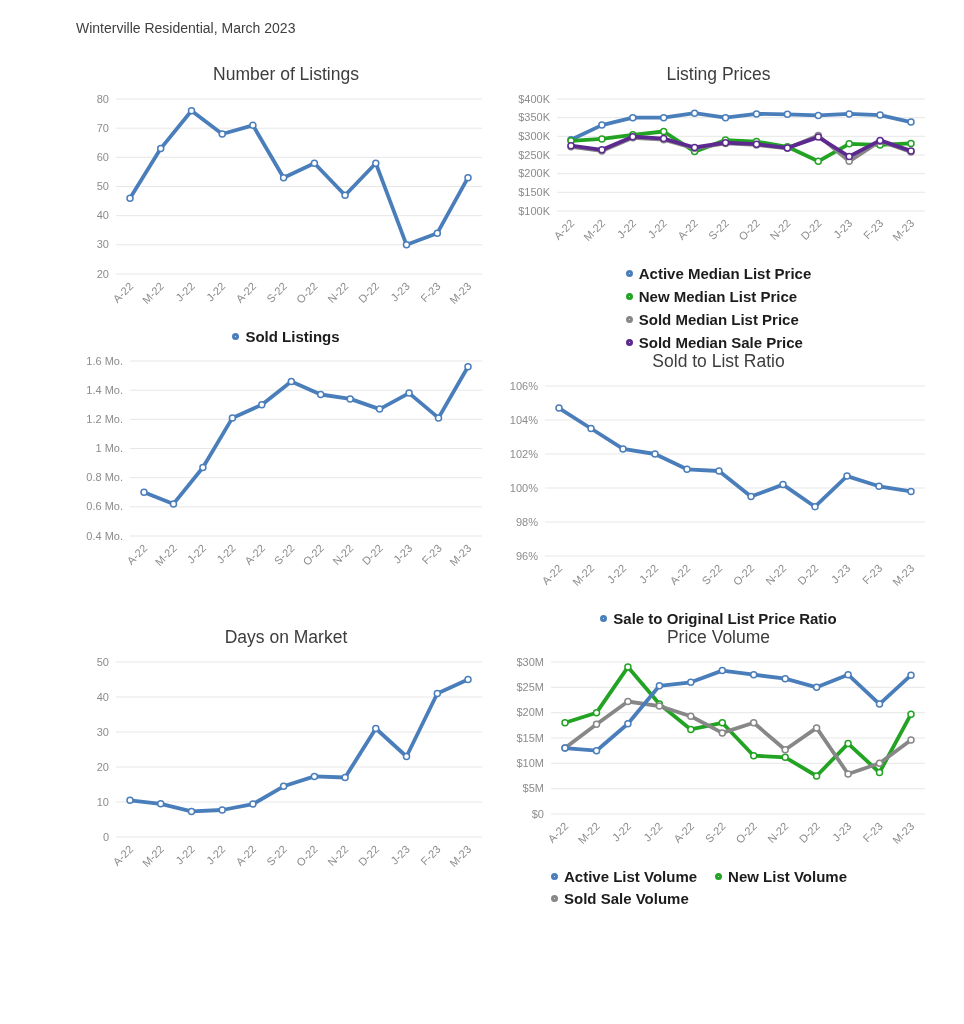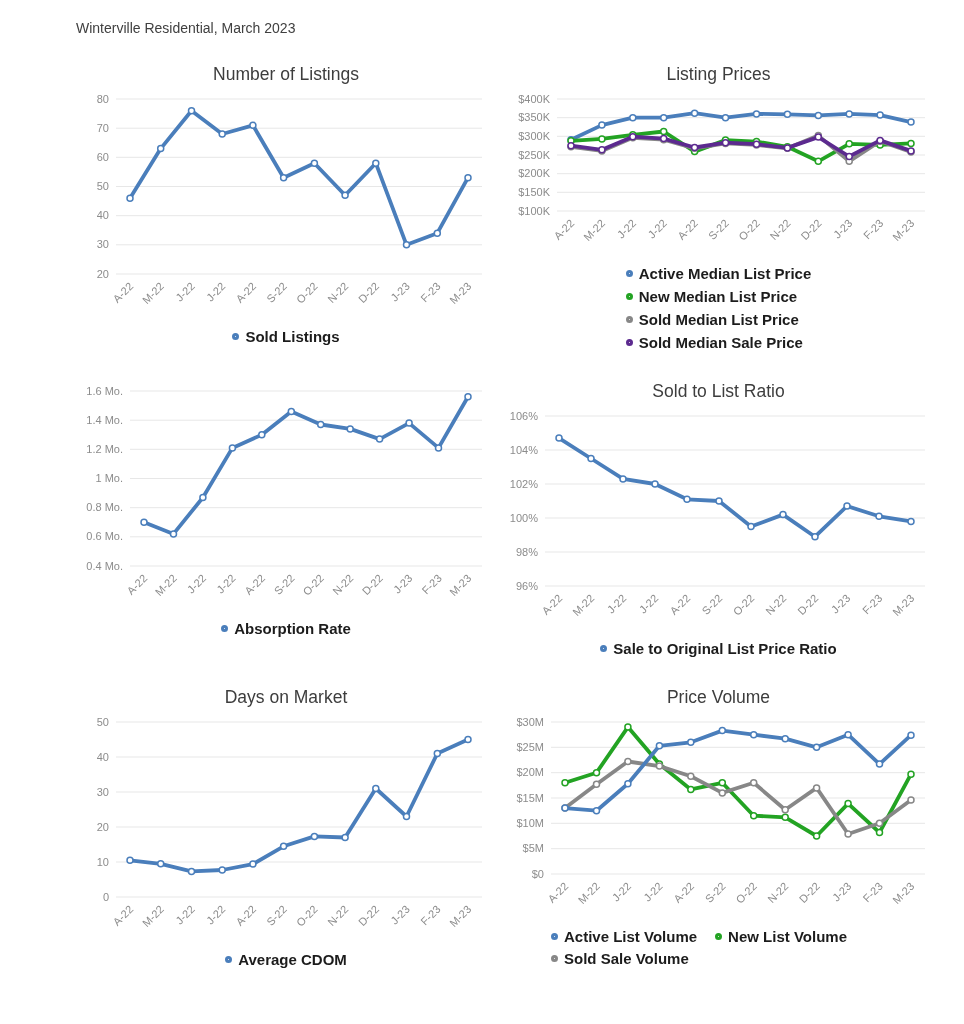--- a/index.html
+++ b/index.html
@@ -14,21 +14,20 @@
   .report-header h1 {
     margin: 0; font-size: 27px; font-weight: 700; color: #373737;
     letter-spacing: -0.3px; line-height: 1.05;
   }
   .report-header .subtitle {
     margin: 2px 0 12px 1px; font-size: 14px; color: #404040;
   }
   .grid {
     display: grid;
     grid-template-columns: 422px 443px;
-    row-gap: 30px;
     margin-top: 28px;
     align-items: start;
   }
   .chart { text-align: center; }
   .chart-title {
     margin: 0 0 4px 0;
     font-size: 17.5px; font-weight: 400; color: #3d3d3d;
   }
   svg { display: block; margin: 0 auto; }
   svg .tick { font-size: 11px; fill: #8c8c8c; font-family: "Liberation Sans", sans-serif; }
@@ -245,26 +244,20 @@
           <circle cx="156.4" cy="66.9" r="3" fill="#ffffff" stroke="#4a7ebb" stroke-width="1.5"></circle>
           <circle cx="185.8" cy="53.8" r="3" fill="#ffffff" stroke="#4a7ebb" stroke-width="1.5"></circle>
           <circle cx="215.3" cy="30.4" r="3" fill="#ffffff" stroke="#4a7ebb" stroke-width="1.5"></circle>
           <circle cx="244.7" cy="43.5" r="3" fill="#ffffff" stroke="#4a7ebb" stroke-width="1.5"></circle>
           <circle cx="274.2" cy="47.9" r="3" fill="#ffffff" stroke="#4a7ebb" stroke-width="1.5"></circle>
           <circle cx="303.6" cy="58.1" r="3" fill="#ffffff" stroke="#4a7ebb" stroke-width="1.5"></circle>
           <circle cx="333.1" cy="42.1" r="3" fill="#ffffff" stroke="#4a7ebb" stroke-width="1.5"></circle>
           <circle cx="362.5" cy="66.9" r="3" fill="#ffffff" stroke="#4a7ebb" stroke-width="1.5"></circle>
           <circle cx="392.0" cy="15.8" r="3" fill="#ffffff" stroke="#4a7ebb" stroke-width="1.5"></circle>
         </svg>
-      <div class="legend row">
-          <span class="legend-item">
-            <span class="ring" style="border-color: rgb(74, 126, 187);"></span>
-            <span class="legend-label">Absorption Rate</span>
-          </span>
-        </div>
     </section>
 
     <section class="chart">
       <h2 class="chart-title">Sold to List Ratio</h2>
       <svg viewBox="0 0 440 232" width="440" height="232">
           <line x1="46" y1="10.0" x2="426" y2="10.0" stroke="#e7e7e7" stroke-width="1"></line>
           <line x1="46" y1="44.0" x2="426" y2="44.0" stroke="#e7e7e7" stroke-width="1"></line>
           <line x1="46" y1="78.0" x2="426" y2="78.0" stroke="#e7e7e7" stroke-width="1"></line>
           <line x1="46" y1="112.0" x2="426" y2="112.0" stroke="#e7e7e7" stroke-width="1"></line>
           <line x1="46" y1="146.0" x2="426" y2="146.0" stroke="#e7e7e7" stroke-width="1"></line>
@@ -343,26 +336,20 @@
           <circle cx="146.2" cy="158.0" r="3" fill="#ffffff" stroke="#4a7ebb" stroke-width="1.5"></circle>
           <circle cx="176.9" cy="152.1" r="3" fill="#ffffff" stroke="#4a7ebb" stroke-width="1.5"></circle>
           <circle cx="207.6" cy="134.3" r="3" fill="#ffffff" stroke="#4a7ebb" stroke-width="1.5"></circle>
           <circle cx="238.4" cy="124.4" r="3" fill="#ffffff" stroke="#4a7ebb" stroke-width="1.5"></circle>
           <circle cx="269.1" cy="125.5" r="3" fill="#ffffff" stroke="#4a7ebb" stroke-width="1.5"></circle>
           <circle cx="299.8" cy="76.5" r="3" fill="#ffffff" stroke="#4a7ebb" stroke-width="1.5"></circle>
           <circle cx="330.5" cy="104.5" r="3" fill="#ffffff" stroke="#4a7ebb" stroke-width="1.5"></circle>
           <circle cx="361.3" cy="41.5" r="3" fill="#ffffff" stroke="#4a7ebb" stroke-width="1.5"></circle>
           <circle cx="392.0" cy="27.5" r="3" fill="#ffffff" stroke="#4a7ebb" stroke-width="1.5"></circle>
         </svg>
-      <div class="legend row">
-          <span class="legend-item">
-            <span class="ring" style="border-color: rgb(74, 126, 187);"></span>
-            <span class="legend-label">Average CDOM</span>
-          </span>
-        </div>
     </section>
 
     <section class="chart">
       <h2 class="chart-title">Price Volume</h2>
       <svg viewBox="0 0 440 214" width="440" height="214">
           <line x1="52" y1="10.0" x2="426" y2="10.0" stroke="#e7e7e7" stroke-width="1"></line>
           <line x1="52" y1="35.3" x2="426" y2="35.3" stroke="#e7e7e7" stroke-width="1"></line>
           <line x1="52" y1="60.7" x2="426" y2="60.7" stroke="#e7e7e7" stroke-width="1"></line>
           <line x1="52" y1="86.0" x2="426" y2="86.0" stroke="#e7e7e7" stroke-width="1"></line>
           <line x1="52" y1="111.3" x2="426" y2="111.3" stroke="#e7e7e7" stroke-width="1"></line>

